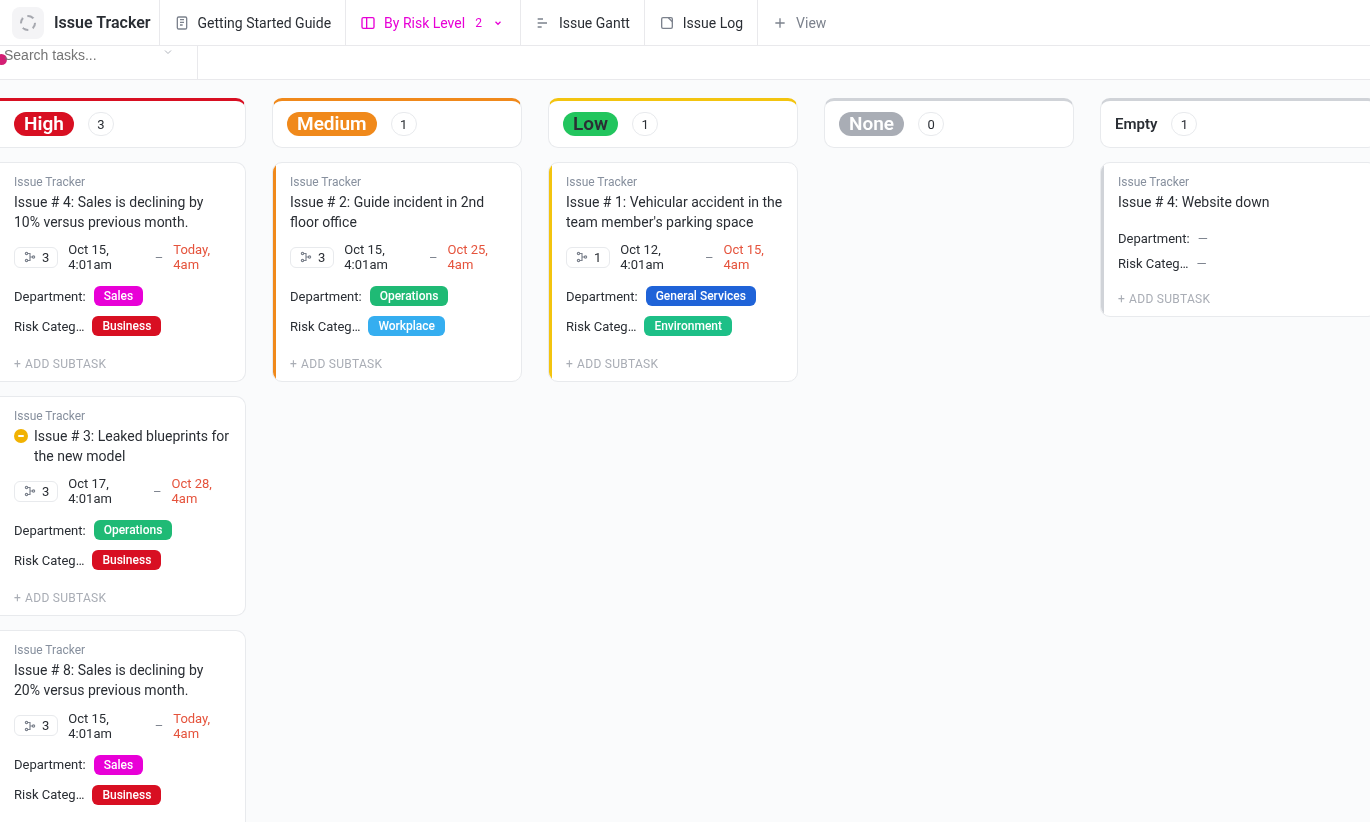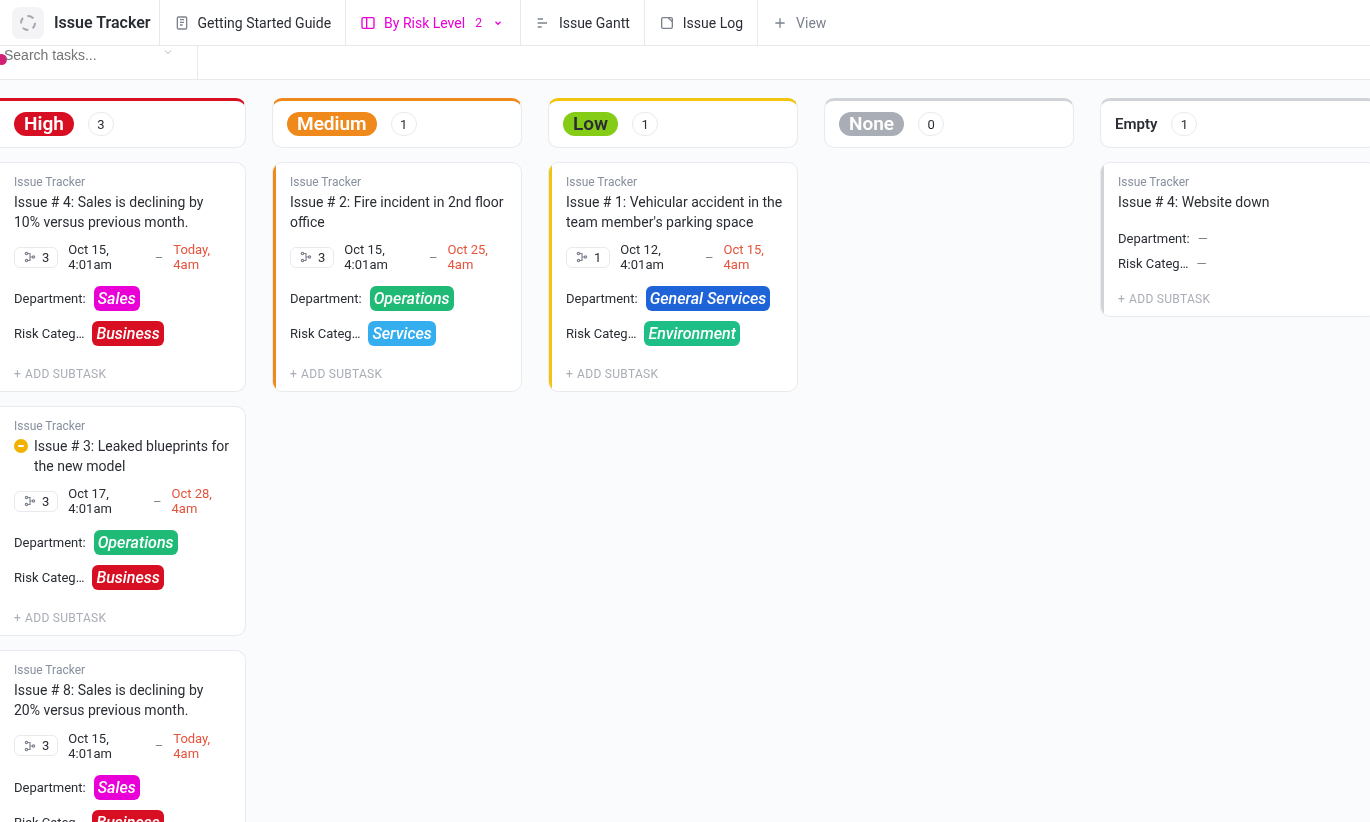--- a/index.html
+++ b/index.html
@@ -116,21 +116,21 @@
   }
   .sub-badge svg{width:14px;height:14px;}
   .date{color:var(--text);}
   .date-sep{color:var(--muted);}
   .date.due{color:#e5533c;}
 
   .prop{display:flex;align-items:center;gap:8px;font-size:13px;margin-bottom:10px;}
   .prop .label{color:var(--text);min-width:66px;white-space:nowrap;overflow:hidden;text-overflow:ellipsis;}
   .prop .label.narrow{max-width:72px;}
   .tag{
-    display:inline-flex;align-items:center;padding:3px 4px;border-radius:6px;color:#fff;font-size:16px;font-weight:500;font-style:italic;
+    display:inline-flex;align-items:center;padding:3px 10px;border-radius:6px;color:#fff;font-size:12px;font-weight:500;
   }
   .tag.sales{background:#e800d7;}
   .tag.business{background:#d80f22;}
   .tag.ops{background:#1fba75;}
   .tag.work{background:#35aef0;}
   .tag.gs{background:#1f63d8;}
   .tag.env{background:#1dbf87;}
   .empty-dash{color:var(--muted);}
 
   .add-row{
@@ -315,21 +315,21 @@
     <div class="col-header" style="border-top-color:#f0891b">
       <span class="pill" style="background:#f0891b">Medium</span>
       <span class="count">1</span>
     </div>
     <div class="card with-accent">
       <div class="left-accent" style="background:#f0891b"></div>
       <div style="flex:1">
         <div class="inner">
           <div class="crumb">Issue Tracker</div>
           <div class="title-row">
-              <div class="title">Issue # 2: Fire incident in 2nd floor office</div>
+              <div class="title">Issue # 2: Guide incident in 2nd floor office</div>
             </div>
           <div class="dates">
             <span class="sub-badge">
               <svg viewBox="0 0 24 24" fill="none" stroke="#7c828d" stroke-width="2">
                   <circle cx="6" cy="6" r="2"></circle>
                   <circle cx="6" cy="18" r="2"></circle>
                   <circle cx="18" cy="12" r="2"></circle>
                   <path d="M8 6h4v12H8M12 12h4"></path>
                 </svg>
               <span>3</span>
@@ -337,31 +337,31 @@
             <span class="date">Oct 15, 4:01am</span>
             <span class="date-sep">–</span>
             <span class="date due">Oct 25, 4am</span>
           </div>
           <div class="prop">
               <span class="label">Department:</span>
               <span class="tag ops">Operations</span>
             </div>
           <div class="prop">
               <span class="label narrow">Risk Categ…</span>
-              <span class="tag work">Services</span>
+              <span class="tag work">Workplace</span>
             </div>
         </div>
         <div class="add-row"><span class="plus">+</span><span>ADD SUBTASK</span></div>
       </div>
     </div>
   </div>
 
   <div class="col w-low">
     <div class="col-header" style="border-top-color:#f3c40f">
-      <span class="pill" style="background:#84cc16;color:#2a2e34">Low</span>
+      <span class="pill" style="background:#22c55e;color:#2a2e34">Low</span>
       <span class="count">1</span>
     </div>
     <div class="card with-accent">
       <div class="left-accent" style="background:#f3c40f"></div>
       <div style="flex:1">
         <div class="inner">
           <div class="crumb">Issue Tracker</div>
           <div class="title-row">
               <div class="title">Issue # 1: Vehicular accident in the team member's parking space</div>
             </div>

